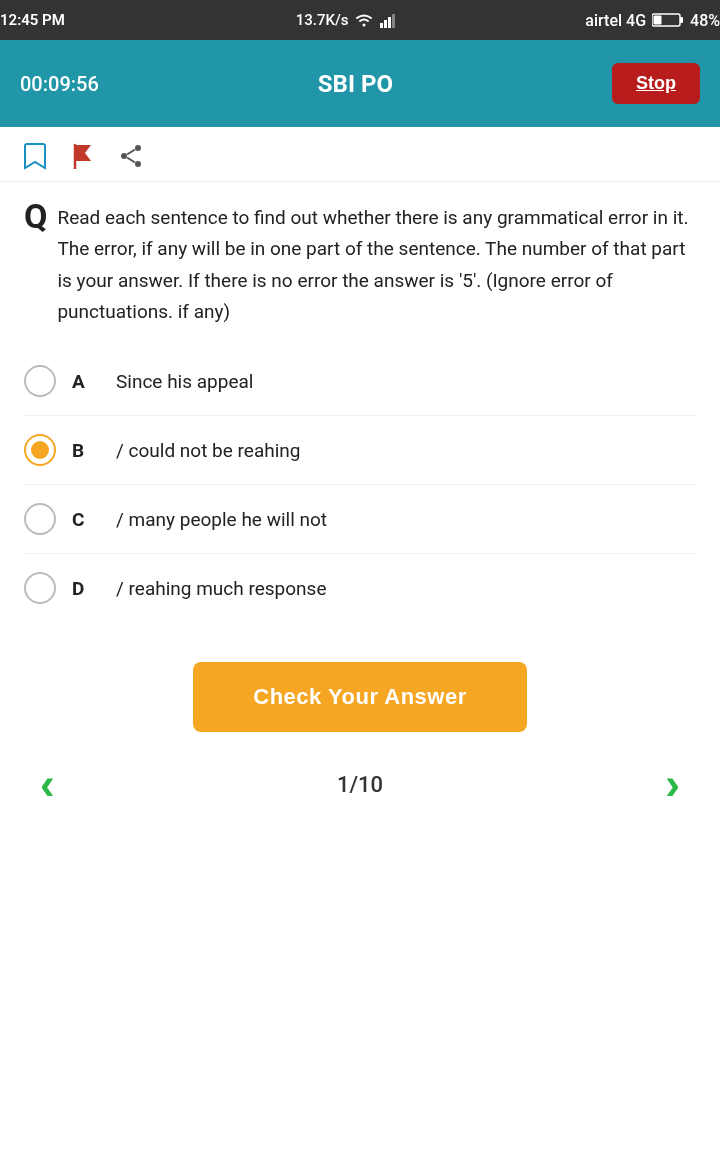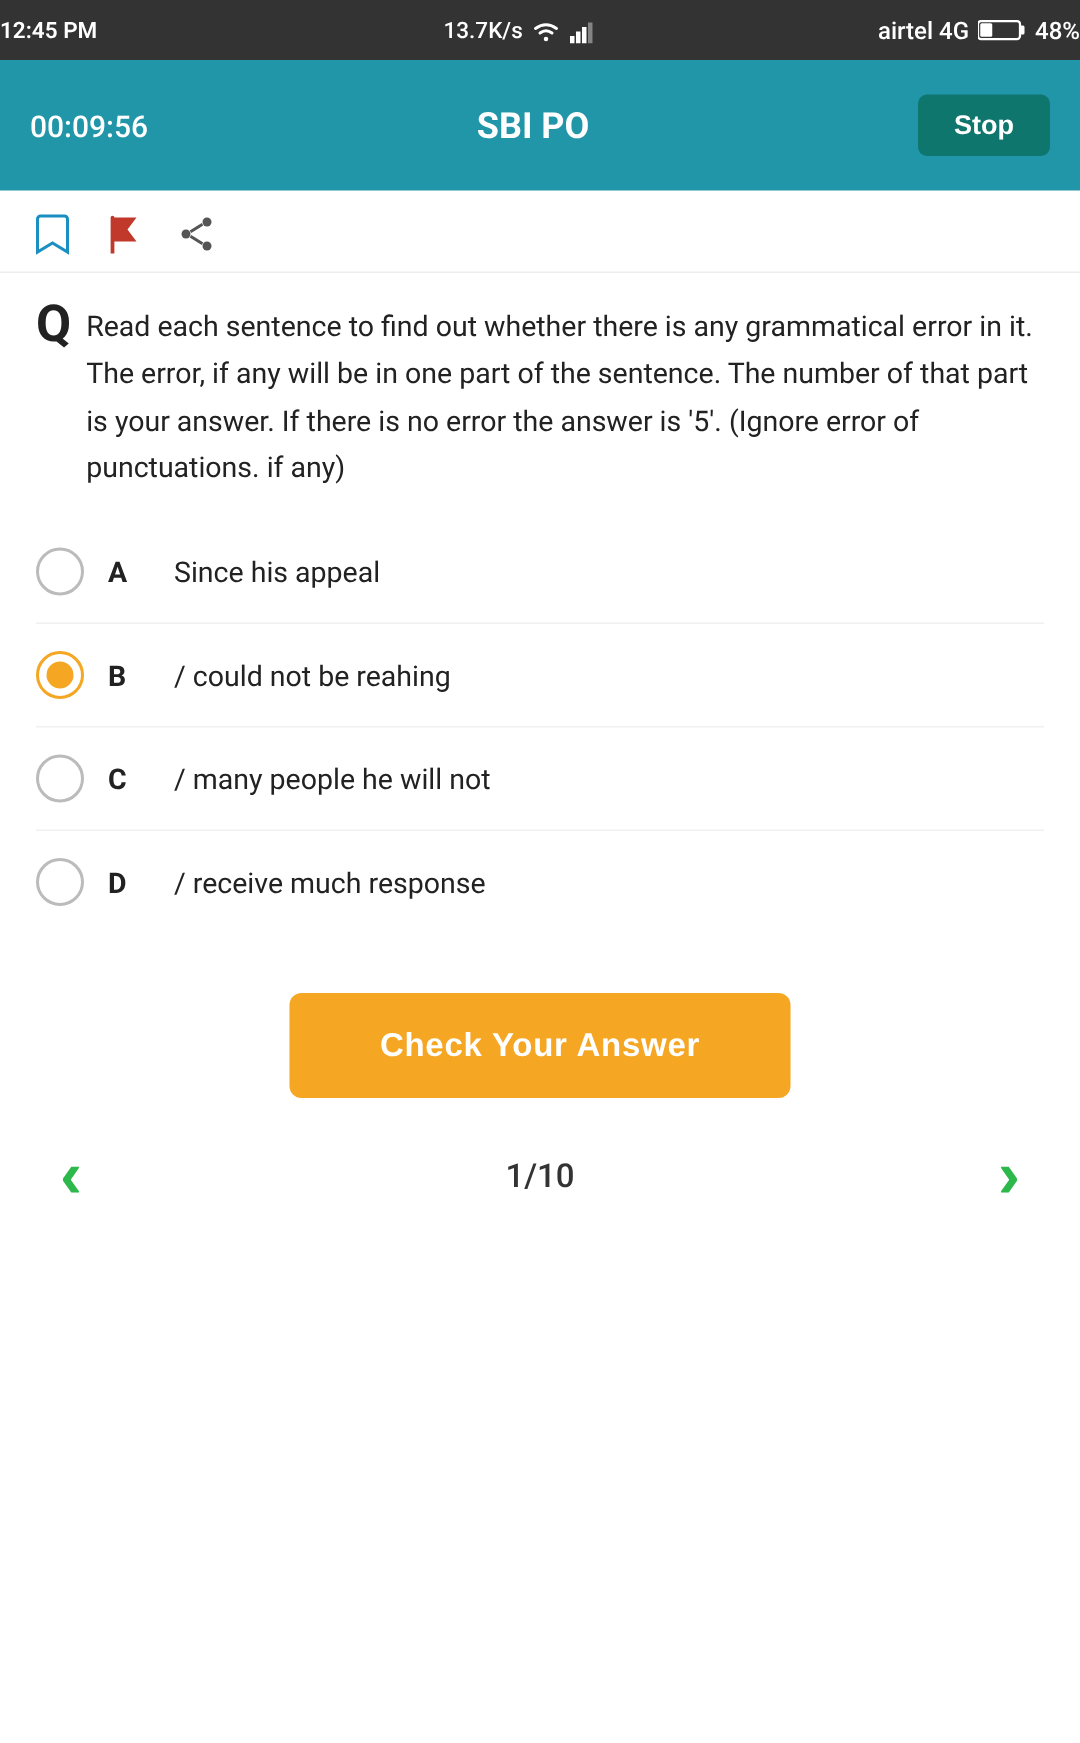--- a/index.html
+++ b/index.html
@@ -18,21 +18,21 @@
       color: #fff;
       height: 40px;
       display: flex;
       align-items: center;
       justify-content: space-between;
       padding: 0 0;
       font-size: 15px;
       font-weight: 500;
     }
     .status-bar-left { font-weight: 600; }
-    .status-bar-center { display: flex; align-items: flex-end; gap: 6px; margin-left: 44px; }
+    .status-bar-center { display: flex; align-items: center; gap: 6px; margin-left: 44px; }
     .status-bar-right { display: flex; align-items: center; gap: 6px; font-size: 16px; }
 
     
     .header {
       background: #2196a8;
       height: 87px;
       display: flex;
       align-items: center;
       justify-content: space-between;
       padding: 0 20px;
@@ -41,28 +41,29 @@
       color: #fff;
       font-size: 20px;
       font-weight: 500;
     }
     .header-title {
       color: #fff;
       font-size: 24px;
       font-weight: 700;
     }
     .header-stop-btn {
-      background: #0f766e;
+      background: #b91c1c;
       color: #fff;
       border: none;
       border-radius: 6px;
       padding: 10px 24px;
       font-size: 18px;
       font-weight: 600;
       cursor: pointer;
+      text-decoration: underline;
     }
 
     
     .section-header {
       display: flex;
       align-items: center;
       justify-content: space-between;
       padding: 14px 20px 10px 20px;
       border-bottom: 1px solid #eee;
     }
@@ -290,21 +291,21 @@
     <div class="radio-outer">
     </div>
     <span class="option-label">C</span>
     <span class="option-text">/ many people he will not</span>
   </div>
 
   <div class="option-item">
     <div class="radio-outer">
     </div>
     <span class="option-label">D</span>
-    <span class="option-text">/ receive much response</span>
+    <span class="option-text">/ reahing much response</span>
   </div>
 
 </div>
 
 <div class="check-answer-wrap">
   <button class="check-answer-btn">Check Your Answer</button>
 </div>
 
 <div class="nav-bar">
   <button class="nav-arrow">‹</button>

